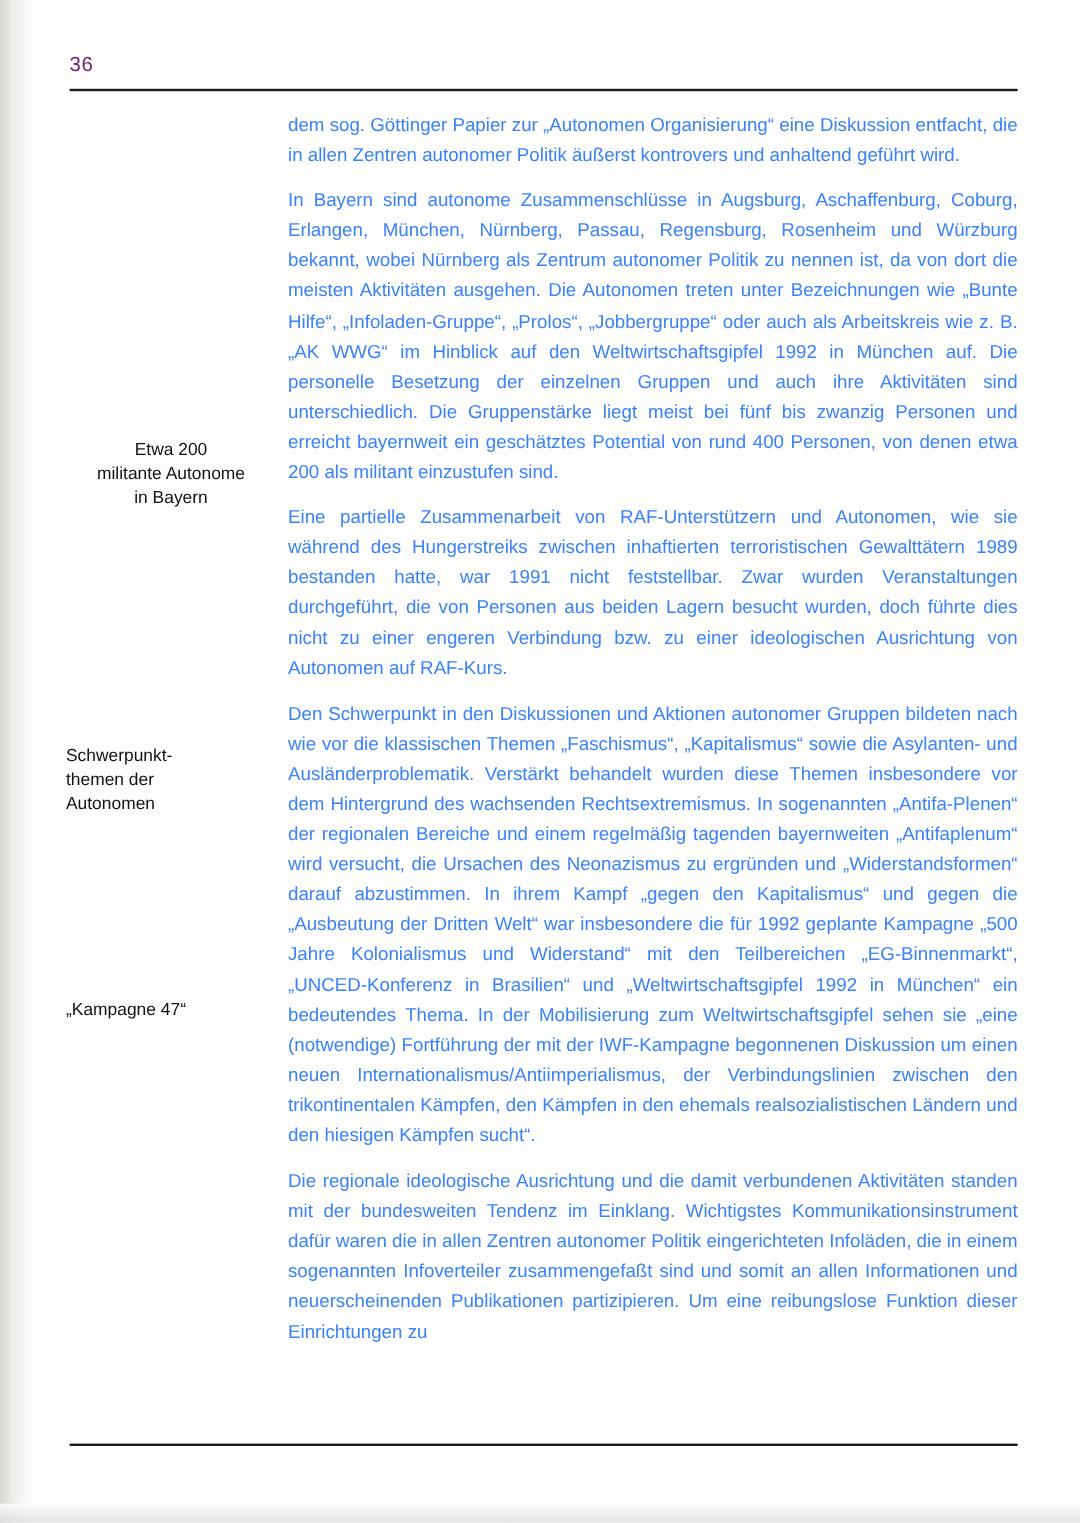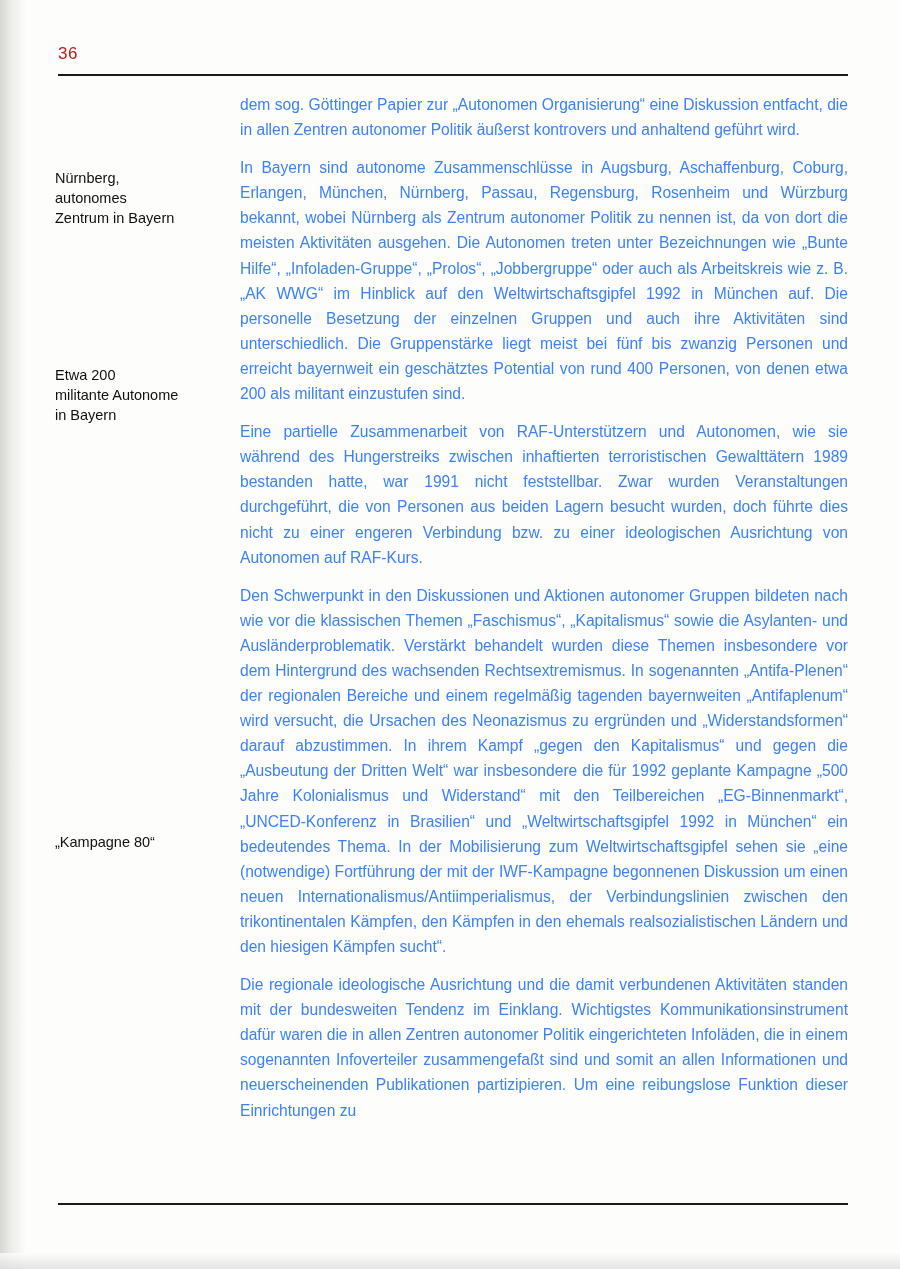--- a/index.html
+++ b/index.html
@@ -35,21 +35,21 @@
     left: 0; bottom: 0;
     width: 900px; height: 16px;
     background: linear-gradient(to top, #dedede 0%, #fdfdfb 100%);
     opacity: 0.8;
   }
   .page-number {
     position: absolute;
     left: 58px;
     top: 44px;
     font-size: 17px;
-    color: #b91c1c;
+    color: #701a75;
     letter-spacing: 0.5px;
   }
   .rule-top {
     position: absolute;
     left: 58px;
     top: 74px;
     width: 790px;
     height: 2px;
     background: #1a1a1a;
   }
@@ -63,21 +63,21 @@
   }
   .marginalia {
     position: absolute;
     left: 55px;
     width: 175px;
     font-size: 14.5px;
     line-height: 20px;
     color: #111;
   }
   .m1 { top: 168px; }
-  .m2 { top: 365px; }
+  .m2 { top: 365px; text-align: center; }
   .m3 { top: 620px; }
   .m4 { top: 832px; }
   .body-col {
     position: absolute;
     left: 240px;
     top: 92px;
     width: 608px;
   }
   .para {
     font-size: 15.6px;
@@ -96,27 +96,27 @@
 <div class="page">
 
   <div class="scan-left-edge"></div>
   <div class="scan-bottom-edge"></div>
 
   <div class="page-number">36</div>
 
   <div class="rule-top"></div>
   <div class="rule-bottom"></div>
 
-  <div class="marginalia m1" style="white-space: pre-line;">Nürnberg,
-autonomes
-Zentrum in Bayern</div>
   <div class="marginalia m2" style="white-space: pre-line;">Etwa 200
 militante Autonome
 in Bayern</div>
-  <div class="marginalia m4" style="white-space: pre-line;">„Kampagne 80“</div>
+  <div class="marginalia m3" style="white-space: pre-line;">Schwerpunkt-
+themen der
+Autonomen</div>
+  <div class="marginalia m4" style="white-space: pre-line;">„Kampagne 47“</div>
 
   <div class="body-col">
     <p class="para">dem sog. Göttinger Papier zur „Autonomen Organisierung“ eine Diskussion entfacht, die in allen Zentren autonomer Politik äußerst kontrovers und anhaltend geführt wird.</p>
     <p class="para">In Bayern sind autonome Zusammenschlüsse in Augsburg, Aschaffenburg, Coburg, Erlangen, München, Nürnberg, Passau, Regensburg, Rosenheim und Würzburg bekannt, wobei Nürnberg als Zentrum autonomer Politik zu nennen ist, da von dort die meisten Aktivitäten ausgehen. Die Autonomen treten unter Bezeichnungen wie „Bunte Hilfe“, „Infoladen-Gruppe“, „Prolos“, „Jobbergruppe“ oder auch als Arbeitskreis wie z. B. „AK WWG“ im Hinblick auf den Weltwirtschaftsgipfel 1992 in München auf. Die personelle Besetzung der einzelnen Gruppen und auch ihre Aktivitäten sind unterschiedlich. Die Gruppenstärke liegt meist bei fünf bis zwanzig Personen und erreicht bayernweit ein geschätztes Potential von rund 400 Personen, von denen etwa 200 als militant einzustufen sind.</p>
     <p class="para">Eine partielle Zusammenarbeit von RAF-Unterstützern und Autonomen, wie sie während des Hungerstreiks zwischen inhaftierten terroristischen Gewalttätern 1989 bestanden hatte, war 1991 nicht feststellbar. Zwar wurden Veranstaltungen durchgeführt, die von Personen aus beiden Lagern besucht wurden, doch führte dies nicht zu einer engeren Verbindung bzw. zu einer ideologischen Ausrichtung von Autonomen auf RAF-Kurs.</p>
     <p class="para">Den Schwerpunkt in den Diskussionen und Aktionen autonomer Gruppen bildeten nach wie vor die klassischen Themen „Faschismus“, „Kapitalismus“ sowie die Asylanten- und Ausländerproblematik. Verstärkt behandelt wurden diese Themen insbesondere vor dem Hintergrund des wachsenden Rechtsextremismus. In sogenannten „Antifa-Plenen“ der regionalen Bereiche und einem regelmäßig tagenden bayernweiten „Antifaplenum“ wird versucht, die Ursachen des Neonazismus zu ergründen und „Widerstandsformen“ darauf abzustimmen. In ihrem Kampf „gegen den Kapitalismus“ und gegen die „Ausbeutung der Dritten Welt“ war insbesondere die für 1992 geplante Kampagne „500 Jahre Kolonialismus und Widerstand“ mit den Teilbereichen „EG-Binnenmarkt“, „UNCED-Konferenz in Brasilien“ und „Weltwirtschaftsgipfel 1992 in München“ ein bedeutendes Thema. In der Mobilisierung zum Weltwirtschaftsgipfel sehen sie „eine (notwendige) Fortführung der mit der IWF-Kampagne begonnenen Diskussion um einen neuen Internationalismus/Antiimperialismus, der Verbindungslinien zwischen den trikontinentalen Kämpfen, den Kämpfen in den ehemals realsozialistischen Ländern und den hiesigen Kämpfen sucht“.</p>
     <p class="para">Die regionale ideologische Ausrichtung und die damit verbundenen Aktivitäten standen mit der bundesweiten Tendenz im Einklang. Wichtigstes Kommunikationsinstrument dafür waren die in allen Zentren autonomer Politik eingerichteten Infoläden, die in einem sogenannten Infoverteiler zusammengefaßt sind und somit an allen Informationen und neuerscheinenden Publikationen partizipieren. Um eine reibungslose Funktion dieser Einrichtungen zu</p>
   </div>
 
 </div>

